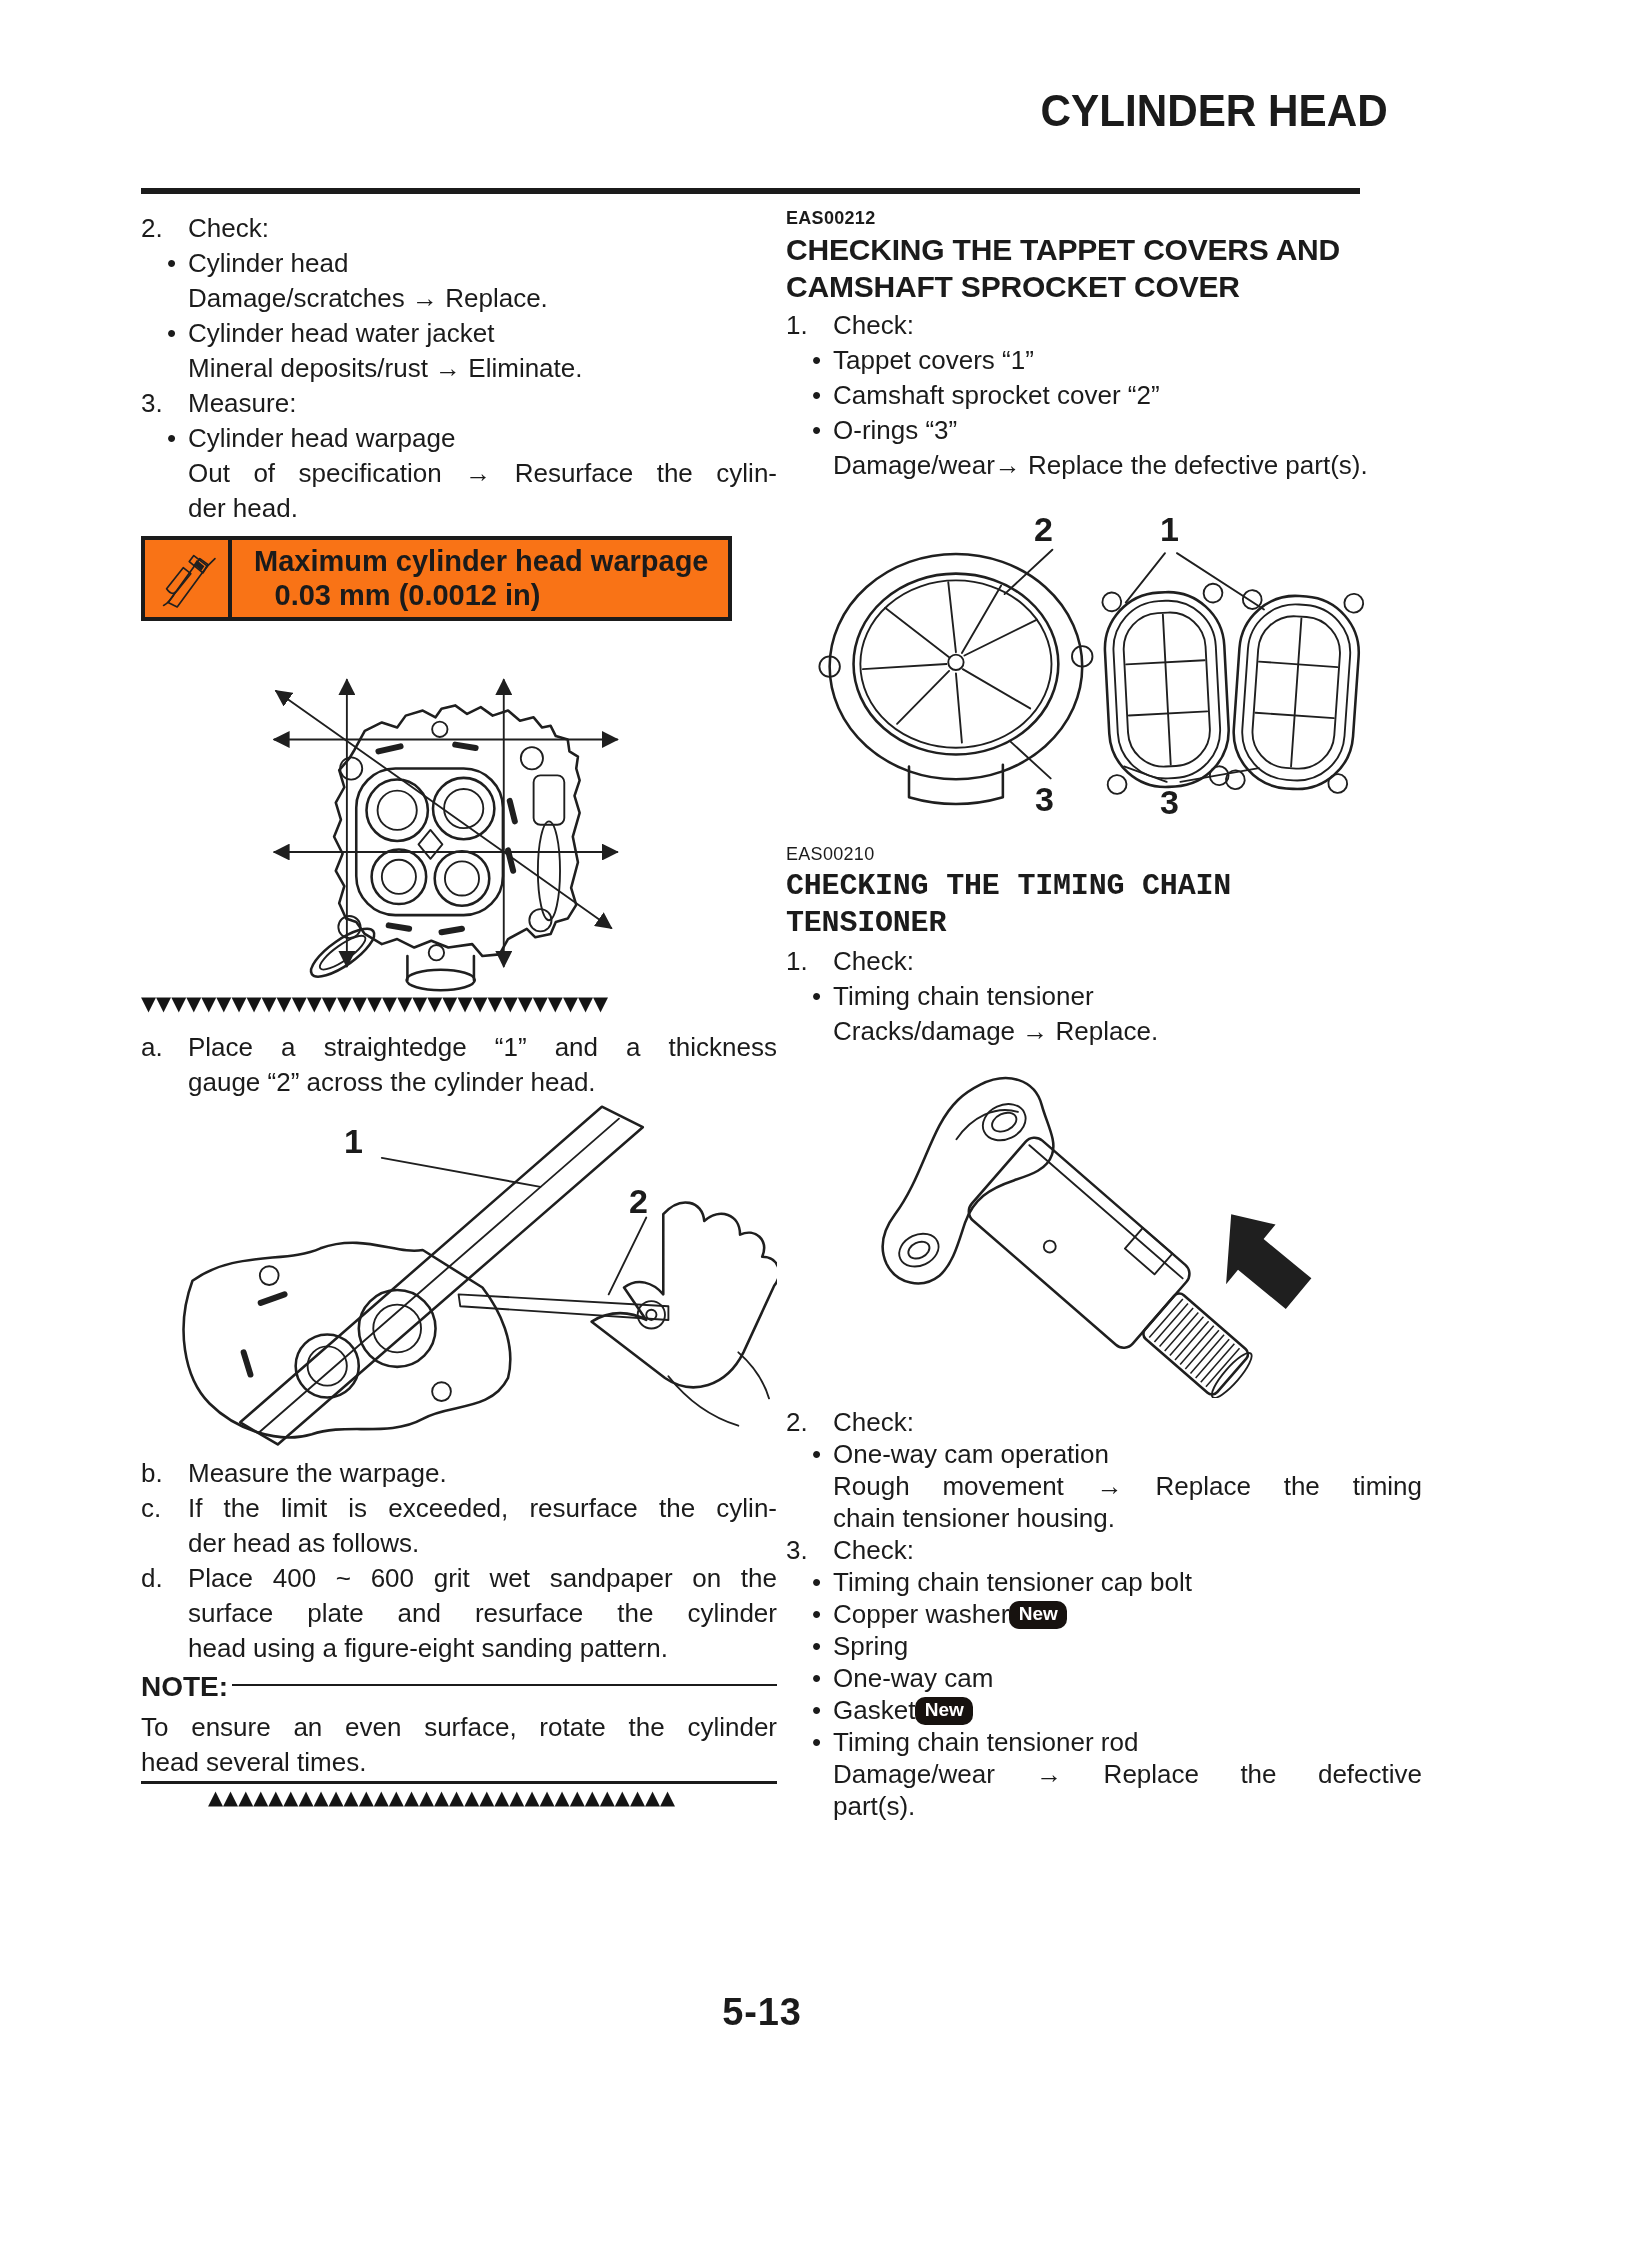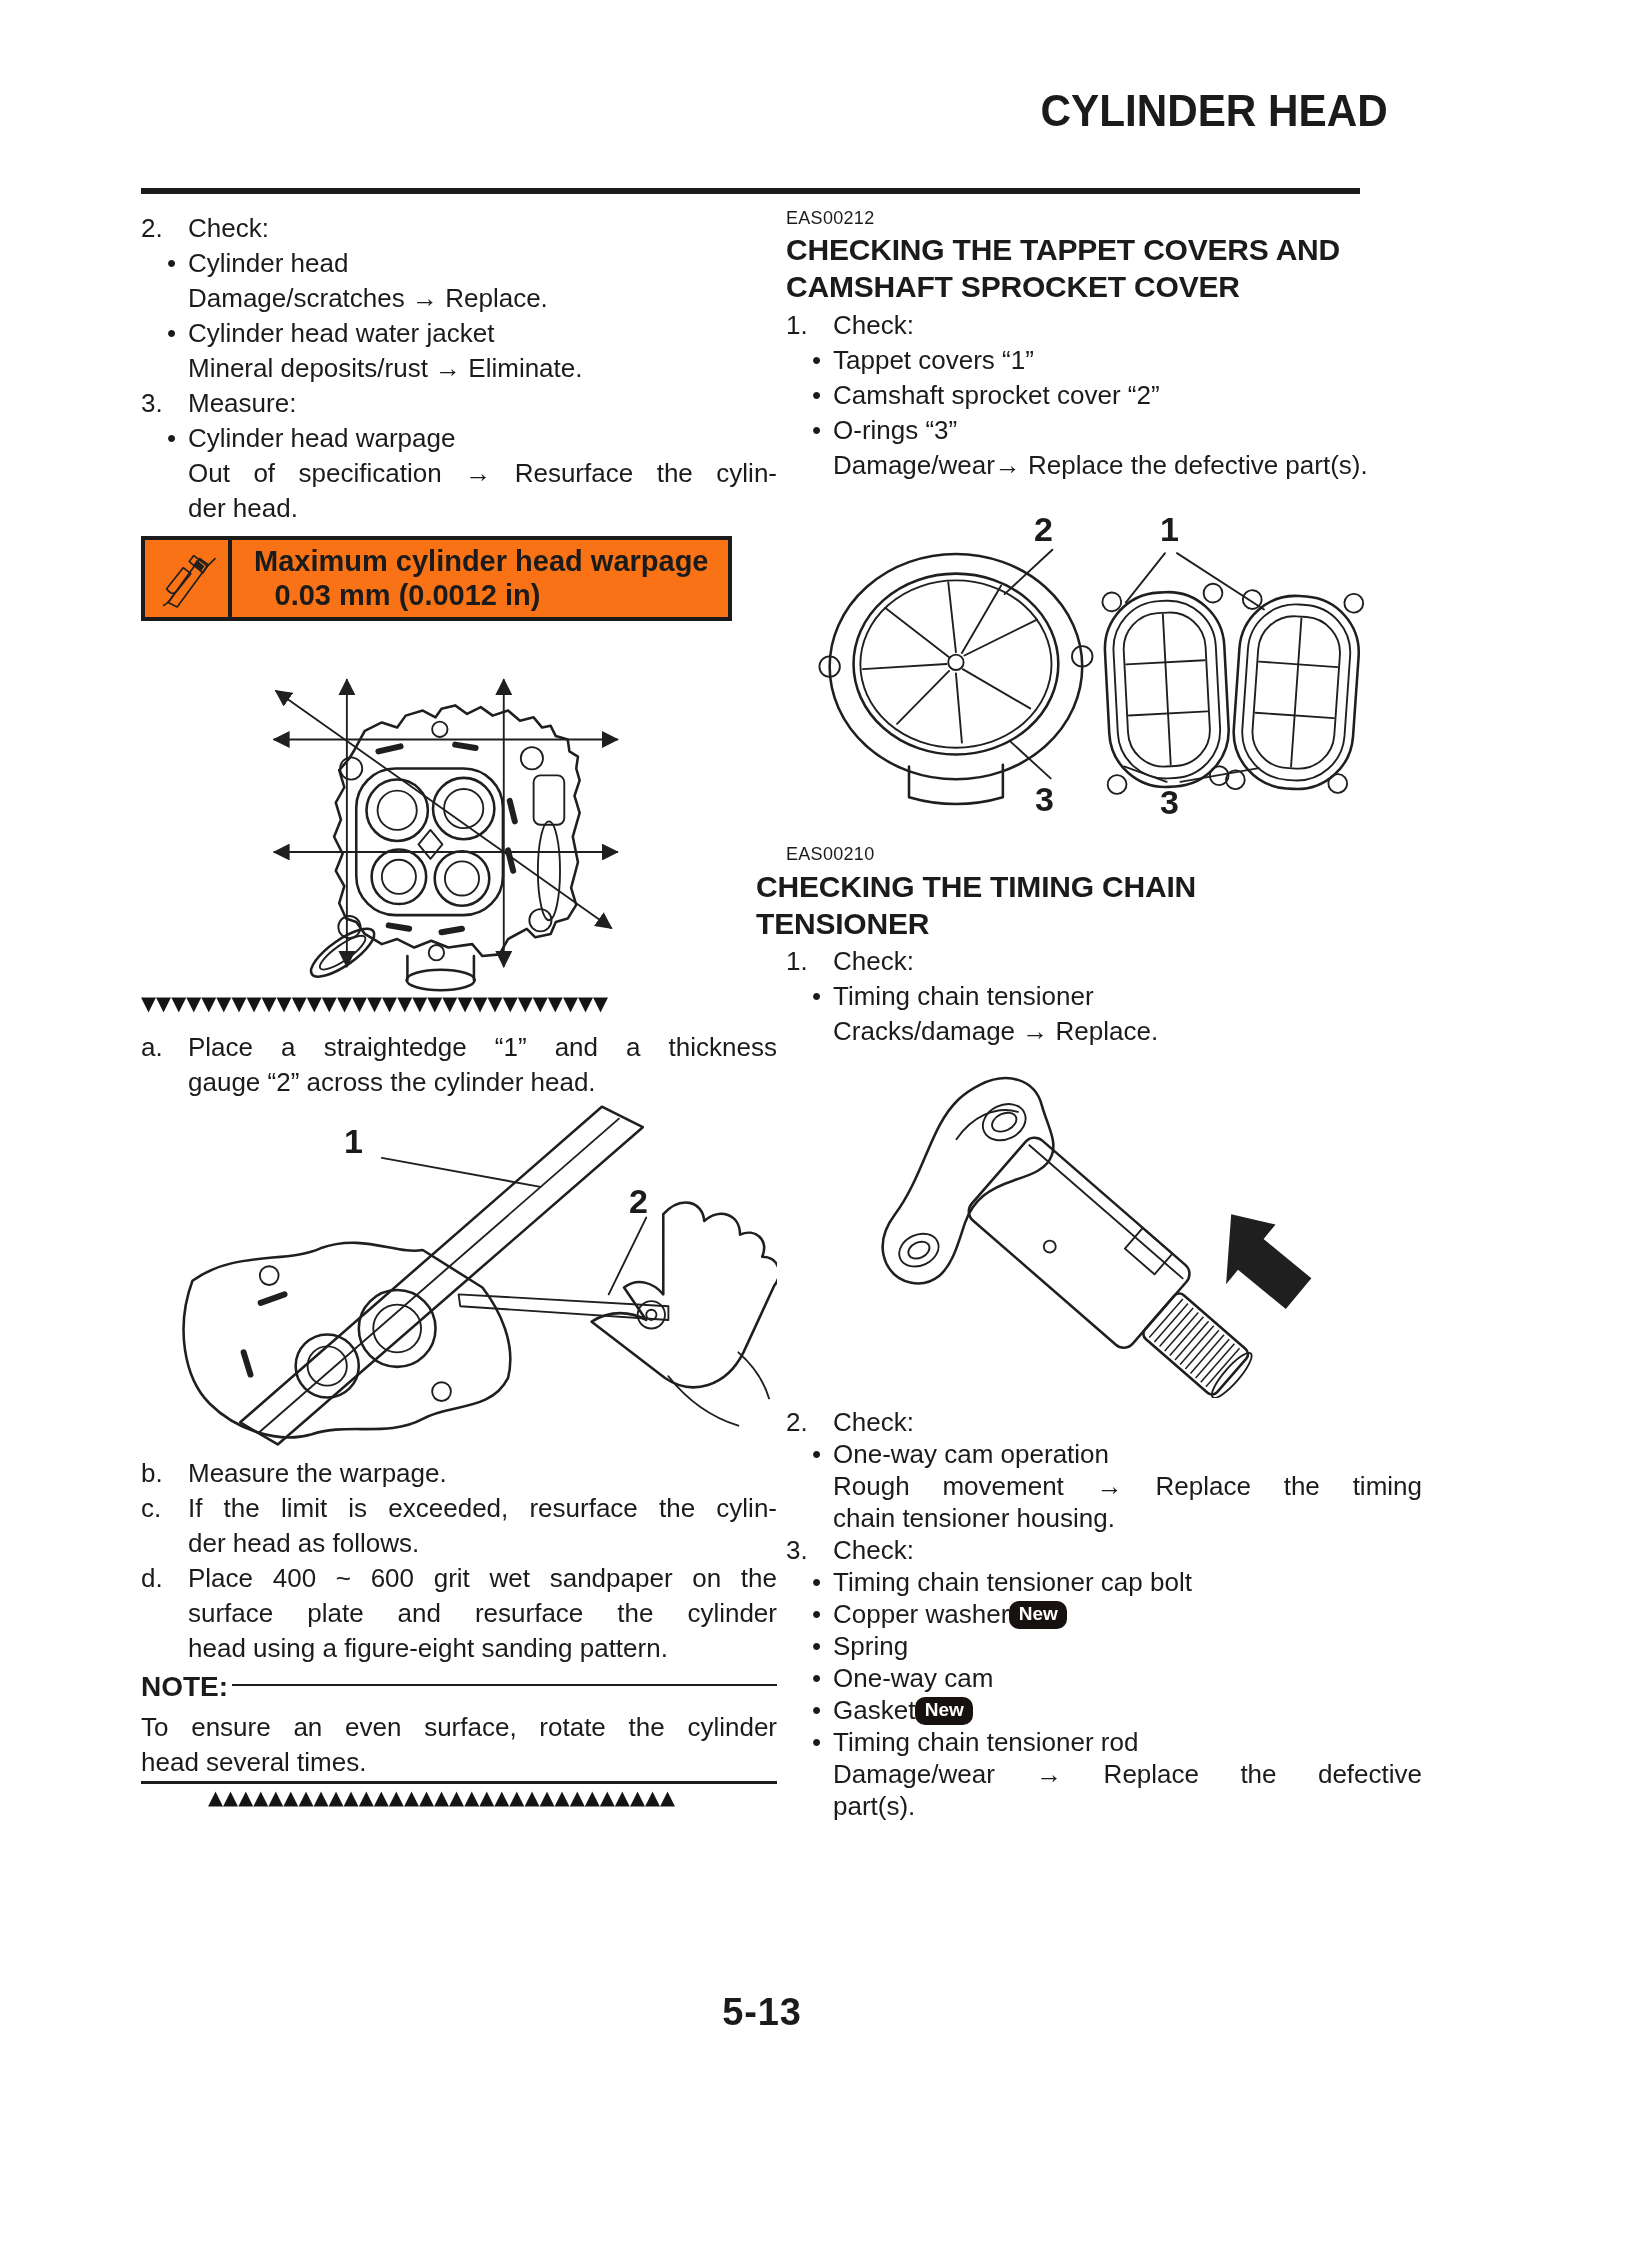--- a/index.html
+++ b/index.html
@@ -196,21 +196,21 @@
     <span class="note-underline"></span>
   </div>
   <div class="col" style="left:141px;top:1710px;">
     <div class="line just" style="padding-left:0;"><span class="t">To ensure an even surface, rotate the cylinder</span></div>
     <div class="line" style="padding-left:0;"><span class="t">head several times.</span></div>
   </div>
   <div class="hairline"></div>
 
   <div class="tri" style="left:208px;top:1788px;">▲▲▲▲▲▲▲▲▲▲▲▲▲▲▲▲▲▲▲▲▲▲▲▲▲▲▲▲▲▲▲</div>
 
-  <div class="eas" style="left:786px;top:208px;">EAS00212</div>
+  <div class="eas" style="left:786px;top:208px;font-weight:bold;">EAS00212</div>
   <div class="sec-title" style="left:786px;top:231px;">
     <div>CHECKING THE TAPPET COVERS AND</div>
     <div>CAMSHAFT SPROCKET COVER</div>
   </div>
 
   <div class="col" style="left:786px;top:308px;">
     <div class="line n"><span class="m">1.</span><span class="t">Check:</span></div>
     <div class="line b"><span class="m">•</span><span class="t">Tappet covers “1”</span></div>
     <div class="line b"><span class="m">•</span><span class="t">Camshaft sprocket cover “2”</span></div>
     <div class="line b"><span class="m">•</span><span class="t">O-rings “3”</span></div>
@@ -271,21 +271,21 @@
       <line class="s2" x1="452" y1="330" x2="402" y2="312"></line>
       <line class="s2" x1="468" y1="330" x2="560" y2="314"></line>
     </svg>
     <div class="fig-label" style="left:253px;top:12px;">2</div>
     <div class="fig-label" style="left:379px;top:12px;">1</div>
     <div class="fig-label" style="left:254px;top:282px;">3</div>
     <div class="fig-label" style="left:379px;top:285px;">3</div>
   </div>
 
   <div class="eas" style="left:786px;top:844px;">EAS00210</div>
-  <div class="sec-title" style="left:756px;top:868px;">
+  <div class="sec-title" style="left:786px;top:868px;font-family:Liberation Mono, monospace;">
     <div>CHECKING THE TIMING CHAIN</div>
     <div>TENSIONER</div>
   </div>
 
   <div class="col" style="left:786px;top:944px;">
     <div class="line n"><span class="m">1.</span><span class="t">Check:</span></div>
     <div class="line b"><span class="m">•</span><span class="t">Timing chain tensioner</span></div>
     <div class="line"><span class="t">Cracks/damage → Replace.</span></div>
   </div>
 

